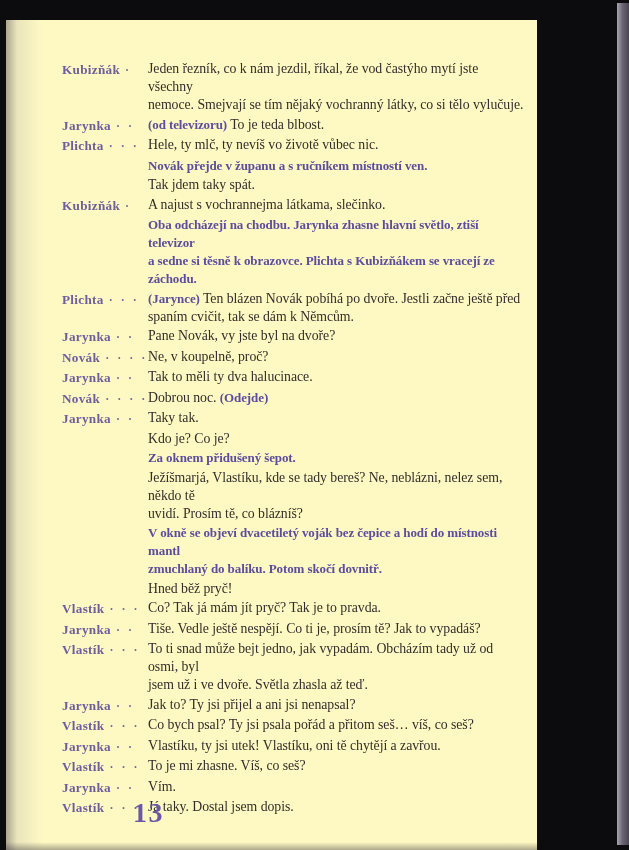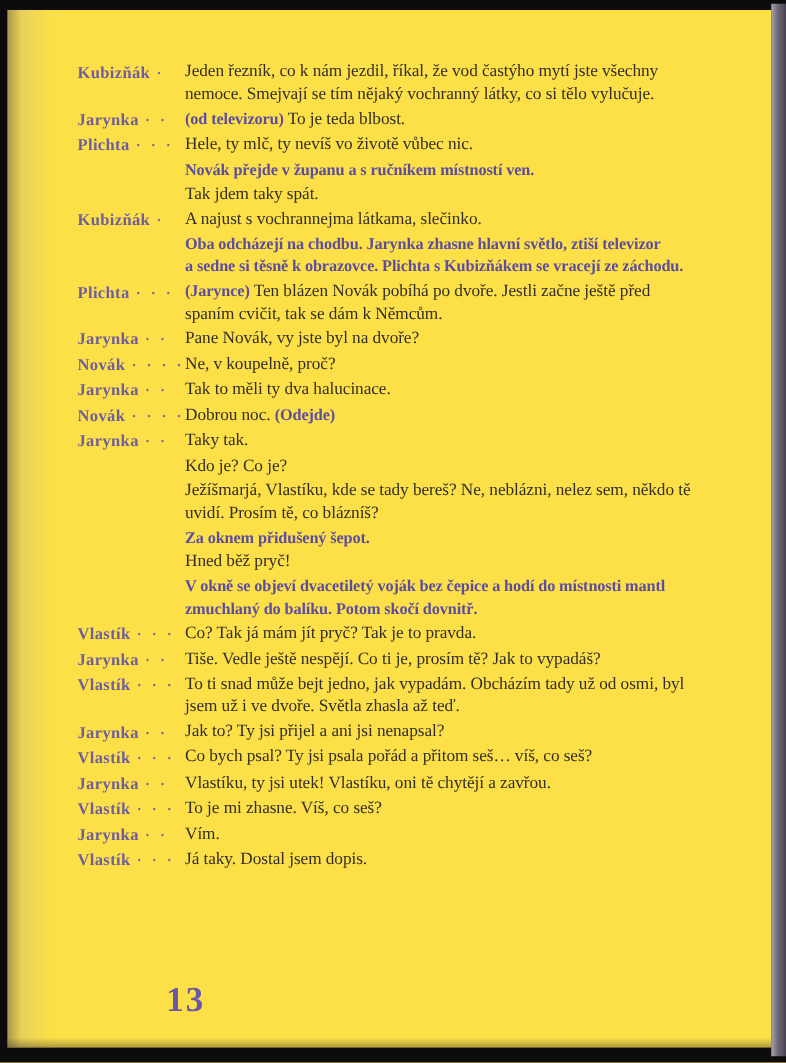--- a/index.html
+++ b/index.html
@@ -2,22 +2,22 @@
 <html><head>
 <meta charset="utf-8">
 <style>
   html,body{margin:0;padding:0;}
   body{
     width:629px;height:850px;position:relative;overflow:hidden;
     background:#0c0b0d;
     font-family:"Liberation Serif", serif;
   }
   .page{
-    position:absolute;left:6px;top:8px;width:611px;height:830px;
-    background:#fde047;
+    position:absolute;left:6px;top:20px;width:531px;height:830px;
+    background:#fef9c3;
   }
   
   .page .gutter-shade{
     position:absolute;left:0;top:0;bottom:0;width:36px;
     background:linear-gradient(90deg, rgba(70,65,78,.45), rgba(150,146,156,.20) 11px, rgba(255,255,255,0) 100%);
     pointer-events:none;
   }
   
   .page .bottom-shade{
     position:absolute;left:0;right:0;bottom:0;height:8px;
@@ -152,35 +152,35 @@
           <span class="dots">· ·</span>
         </div>
         <div class="text-cell"><span class="plain">Taky tak.</span></div>
       </div>
       <div class="entry">
         <div class="speaker-cell"></div>
         <div class="text-cell"><span class="plain">Kdo je? Co je?</span></div>
       </div>
       <div class="entry">
         <div class="speaker-cell"></div>
+        <div class="text-cell"><span class="stage">Za oknem přidušený šepot.</span></div>
+      </div>
+      <div class="entry">
+        <div class="speaker-cell"></div>
         <div class="text-cell"><span class="plain">Ježíšmarjá, Vlastíku, kde se tady bereš? Ne, neblázni, nelez sem, někdo tě
 uvidí. Prosím tě, co blázníš?</span></div>
       </div>
       <div class="entry">
         <div class="speaker-cell"></div>
-        <div class="text-cell"><span class="stage">Za oknem přidušený šepot.</span></div>
-      </div>
-      <div class="entry">
-        <div class="speaker-cell"></div>
-        <div class="text-cell"><span class="plain">Hned běž pryč!</span></div>
-      </div>
-      <div class="entry">
-        <div class="speaker-cell"></div>
         <div class="text-cell"><span class="stage">V okně se objeví dvacetiletý voják bez čepice a hodí do místnosti mantl
 zmuchlaný do balíku. Potom skočí dovnitř.</span></div>
+      </div>
+      <div class="entry">
+        <div class="speaker-cell"></div>
+        <div class="text-cell"><span class="plain">Hned běž pryč!</span></div>
       </div>
       <div class="entry">
         <div class="speaker-cell">
           <span class="speaker">Vlastík</span>
           <span class="dots">· · ·</span>
         </div>
         <div class="text-cell"><span class="plain">Co? Tak já mám jít pryč? Tak je to pravda.</span></div>
       </div>
       <div class="entry">
         <div class="speaker-cell">

